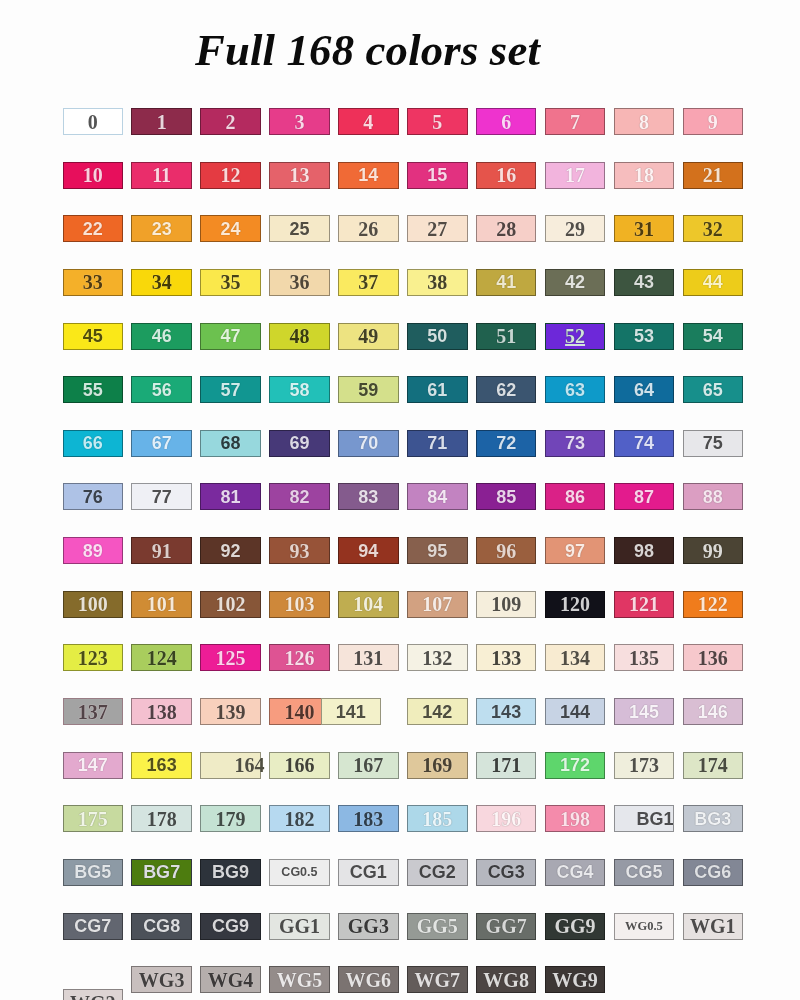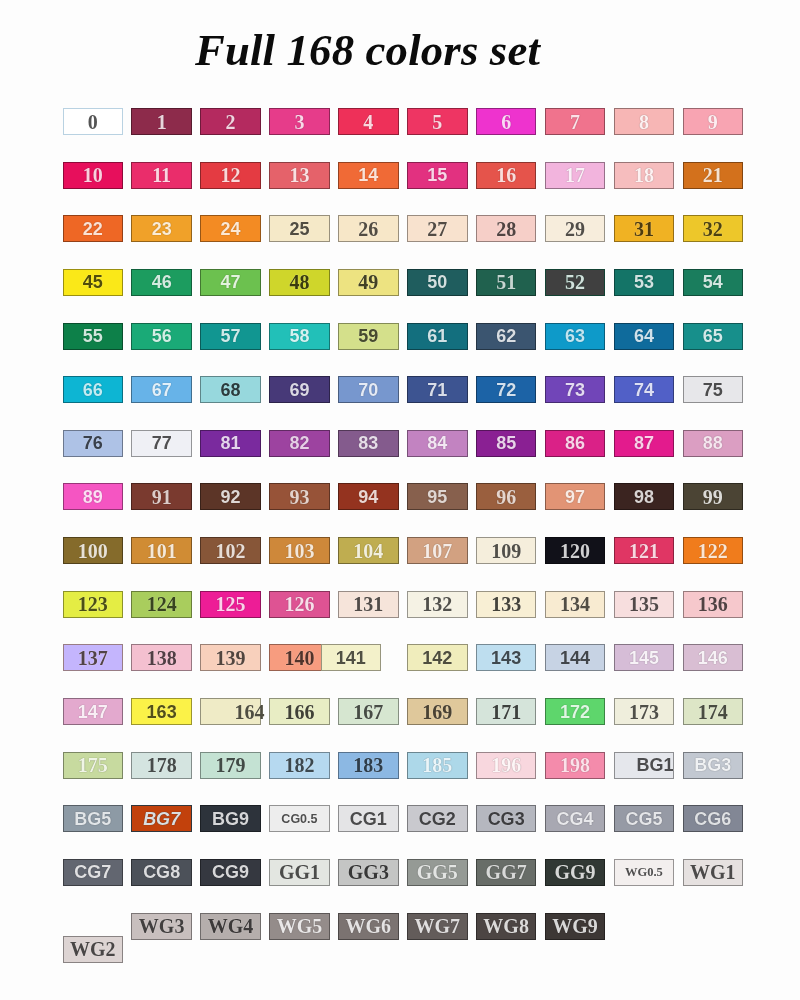--- a/index.html
+++ b/index.html
@@ -52,28 +52,40 @@
       <div class="sw sans" style="left: 137.8px; background: rgb(243, 139, 35); border-color: rgb(151, 86, 22); color: rgb(253, 232, 211); text-shadow: rgb(146, 83, 21) 0px 0px 1.1px;">24</div>
       <div class="sw sans" style="left: 206.7px; background: rgb(245, 233, 200); border-color: rgb(152, 144, 124); color: rgb(81, 77, 66); text-shadow: rgb(250, 245, 230) 0px 0px 1.1px;">25</div>
       <div class="sw serif" style="left: 275.6px; background: rgb(247, 231, 200); border-color: rgb(153, 143, 124); color: rgb(82, 76, 66); text-shadow: rgb(251, 244, 230) 0px 0px 1.1px;">26</div>
       <div class="sw serif" style="left: 344.5px; background: rgb(248, 226, 206); border-color: rgb(154, 140, 128); color: rgb(82, 75, 68); text-shadow: rgb(252, 242, 233) 0px 0px 1.1px;">27</div>
       <div class="sw serif" style="left: 413.4px; background: rgb(246, 207, 200); border-color: rgb(153, 128, 124); color: rgb(81, 68, 66); text-shadow: rgb(251, 233, 230) 0px 0px 1.1px;">28</div>
       <div class="sw serif" style="left: 482.3px; background: rgb(247, 237, 220); border-color: rgb(153, 147, 136); color: rgb(82, 78, 73); text-shadow: rgb(251, 247, 239) 0px 0px 1.1px;">29</div>
       <div class="sw serif" style="left: 551.2px; background: rgb(240, 178, 35); border-color: rgb(149, 110, 22); color: rgb(79, 59, 12); text-shadow: rgb(248, 220, 156) 0px 0px 1.1px;">31</div>
       <div class="sw serif" style="left: 620.1px; background: rgb(237, 199, 42); border-color: rgb(147, 123, 26); color: rgb(78, 66, 14); text-shadow: rgb(247, 230, 159) 0px 0px 1.1px;">32</div>
     </div>
     <div class="row">
+      <div class="sw serif" style="left: 0px; background: rgb(244, 176, 41); border-color: rgb(151, 109, 25); color: rgb(81, 58, 14); text-shadow: rgb(250, 219, 159) 0px 0px 1.1px;">33</div>
+      <div class="sw serif" style="left: 68.9px; background: rgb(249, 216, 10); border-color: rgb(154, 134, 6); color: rgb(70, 60, 3); text-shadow: rgb(253, 239, 157) 0px 0px 1.1px;">34</div>
+      <div class="sw serif" style="left: 137.8px; background: rgb(250, 232, 75); border-color: rgb(155, 144, 46); color: rgb(70, 65, 21); text-shadow: rgb(253, 246, 183) 0px 0px 1.1px;">35</div>
+      <div class="sw serif" style="left: 206.7px; background: rgb(242, 216, 171); border-color: rgb(150, 134, 106); color: rgb(80, 71, 56); text-shadow: rgb(249, 237, 217) 0px 0px 1.1px;">36</div>
+      <div class="sw serif" style="left: 275.6px; background: rgb(250, 234, 96); border-color: rgb(155, 145, 60); color: rgb(70, 66, 27); text-shadow: rgb(253, 247, 191) 0px 0px 1.1px;">37</div>
+      <div class="sw serif" style="left: 344.5px; background: rgb(249, 240, 143); border-color: rgb(154, 149, 89); color: rgb(70, 67, 40); text-shadow: rgb(253, 249, 210) 0px 0px 1.1px;">38</div>
+      <div class="sw sans" style="left: 413.4px; background: rgb(191, 168, 64); border-color: rgb(118, 104, 40); color: rgb(238, 232, 205); text-shadow: rgb(105, 92, 35) 0px 0px 1.1px;">41</div>
+      <div class="sw sans" style="left: 482.3px; background: rgb(107, 110, 86); border-color: rgb(66, 68, 53); color: rgb(225, 226, 221); text-shadow: rgb(64, 66, 52) 0px 0px 1.1px;">42</div>
+      <div class="sw sans" style="left: 551.2px; background: rgb(61, 85, 64); border-color: rgb(38, 53, 40); color: rgb(216, 221, 217); text-shadow: rgb(37, 51, 38) 0px 0px 1.1px;">43</div>
+      <div class="sw sans" style="left: 620.1px; background: rgb(237, 204, 26); border-color: rgb(147, 126, 16); color: rgb(250, 242, 195); text-shadow: rgb(130, 112, 14) 0px 0px 1.1px;">44</div>
+    </div>
+    <div class="row">
       <div class="sw sans" style="left: 0px; background: rgb(250, 232, 24); border-color: rgb(155, 144, 15); color: rgb(82, 77, 8); text-shadow: rgb(253, 245, 151) 0px 0px 1.1px;">45</div>
       <div class="sw sans" style="left: 68.9px; background: rgb(28, 156, 95); border-color: rgb(17, 97, 59); color: rgb(210, 235, 223); text-shadow: rgb(17, 94, 57) 0px 0px 1.1px;">46</div>
       <div class="sw sans" style="left: 137.8px; background: rgb(108, 193, 79); border-color: rgb(67, 120, 49); color: rgb(226, 243, 220); text-shadow: rgb(65, 116, 47) 0px 0px 1.1px;">47</div>
       <div class="sw serif" style="left: 206.7px; background: rgb(207, 214, 43); border-color: rgb(128, 133, 27); color: rgb(58, 60, 12); text-shadow: rgb(236, 239, 170) 0px 0px 1.1px;">48</div>
       <div class="sw serif" style="left: 275.6px; background: rgb(237, 227, 129); border-color: rgb(147, 141, 80); color: rgb(66, 64, 36); text-shadow: rgb(248, 244, 205) 0px 0px 1.1px;">49</div>
       <div class="sw sans" style="left: 344.5px; background: rgb(31, 93, 94); border-color: rgb(19, 58, 58); color: rgb(210, 223, 223); text-shadow: rgb(19, 56, 56) 0px 0px 1.1px;">50</div>
       <div class="sw serif" style="left: 413.4px; background: rgb(32, 97, 78); border-color: rgb(20, 60, 48); color: rgb(197, 214, 209); text-shadow: rgb(18, 53, 43) 0px 0px 1.1px;">51</div>
-      <div class="sw serif" style="left: 482.3px; background: #404040; border-color: rgb(19, 66, 51); color: rgb(210, 225, 220); text-shadow: rgb(18, 64, 49) 0px 0px 1.1px;">52</div>
+      <div class="sw serif" style="left: 482.3px; background: #6d28d9; border-color: rgb(19, 66, 51); color: rgb(210, 225, 220); text-shadow: rgb(18, 64, 49) 0px 0px 1.1px; text-decoration: underline;">52</div>
       <div class="sw sans" style="left: 551.2px; background: rgb(20, 116, 103); border-color: rgb(12, 72, 64); color: rgb(208, 227, 225); text-shadow: rgb(12, 70, 62) 0px 0px 1.1px;">53</div>
       <div class="sw sans" style="left: 620.1px; background: rgb(26, 125, 93); border-color: rgb(16, 78, 58); color: rgb(209, 229, 223); text-shadow: rgb(16, 75, 56) 0px 0px 1.1px;">54</div>
     </div>
     <div class="row">
       <div class="sw sans" style="left: 0px; background: rgb(13, 128, 73); border-color: rgb(8, 79, 45); color: rgb(207, 230, 219); text-shadow: rgb(8, 77, 44) 0px 0px 1.1px;">55</div>
       <div class="sw sans" style="left: 68.9px; background: rgb(26, 170, 119); border-color: rgb(16, 105, 74); color: rgb(209, 238, 228); text-shadow: rgb(16, 102, 71) 0px 0px 1.1px;">56</div>
       <div class="sw sans" style="left: 137.8px; background: rgb(17, 150, 145); border-color: rgb(11, 93, 90); color: rgb(207, 234, 233); text-shadow: rgb(10, 90, 87) 0px 0px 1.1px;">57</div>
       <div class="sw sans" style="left: 206.7px; background: rgb(34, 192, 184); border-color: rgb(21, 119, 114); color: rgb(211, 242, 241); text-shadow: rgb(20, 115, 110) 0px 0px 1.1px;">58</div>
       <div class="sw sans" style="left: 275.6px; background: rgb(212, 224, 139); border-color: rgb(131, 139, 86); color: rgb(70, 74, 46); text-shadow: rgb(236, 241, 203) 0px 0px 1.1px;">59</div>
       <div class="sw sans" style="left: 344.5px; background: rgb(19, 111, 126); border-color: rgb(12, 69, 78); color: rgb(208, 226, 229); text-shadow: rgb(11, 67, 76) 0px 0px 1.1px;">61</div>
@@ -136,21 +148,21 @@
       <div class="sw serif" style="left: 137.8px; background: rgb(237, 29, 150); border-color: rgb(147, 18, 93); color: rgb(251, 210, 234); text-shadow: rgb(142, 17, 90) 0px 0px 1.1px;">125</div>
       <div class="sw serif" style="left: 206.7px; background: rgb(222, 83, 147); border-color: rgb(138, 51, 91); color: rgb(248, 221, 233); text-shadow: rgb(133, 50, 88) 0px 0px 1.1px;">126</div>
       <div class="sw serif" style="left: 275.6px; background: rgb(246, 228, 218); border-color: rgb(153, 141, 135); color: rgb(81, 75, 72); text-shadow: rgb(251, 243, 238) 0px 0px 1.1px;">131</div>
       <div class="sw serif" style="left: 344.5px; background: rgb(245, 242, 228); border-color: rgb(152, 150, 141); color: rgb(81, 80, 75); text-shadow: rgb(250, 249, 243) 0px 0px 1.1px;">132</div>
       <div class="sw serif" style="left: 413.4px; background: rgb(248, 239, 212); border-color: rgb(154, 148, 131); color: rgb(69, 67, 59); text-shadow: rgb(252, 249, 238) 0px 0px 1.1px;">133</div>
       <div class="sw serif" style="left: 482.3px; background: rgb(248, 235, 209); border-color: rgb(154, 146, 130); color: rgb(82, 78, 69); text-shadow: rgb(252, 246, 234) 0px 0px 1.1px;">134</div>
       <div class="sw serif" style="left: 551.2px; background: rgb(247, 222, 222); border-color: rgb(153, 138, 138); color: rgb(82, 73, 73); text-shadow: rgb(251, 240, 240) 0px 0px 1.1px;">135</div>
       <div class="sw serif" style="left: 620.1px; background: rgb(246, 200, 204); border-color: rgb(153, 124, 126); color: rgb(81, 66, 67); text-shadow: rgb(251, 230, 232) 0px 0px 1.1px;">136</div>
     </div>
     <div class="row">
-      <div class="sw serif" style="left: 0px; background: #c4b5fd; border-color: rgb(153, 125, 133); color: rgb(81, 67, 71); text-shadow: rgb(251, 231, 237) 0px 0px 1.1px;">137</div>
+      <div class="sw serif" style="left: 0px; background: #a3a3a3; border-color: rgb(153, 125, 133); color: rgb(81, 67, 71); text-shadow: rgb(251, 231, 237) 0px 0px 1.1px;">137</div>
       <div class="sw serif" style="left: 68.9px; background: rgb(244, 192, 208); border-color: rgb(151, 119, 129); color: rgb(81, 63, 69); text-shadow: rgb(250, 227, 234) 0px 0px 1.1px;">138</div>
       <div class="sw serif" style="left: 137.8px; background: rgb(248, 208, 188); border-color: rgb(154, 129, 117); color: rgb(82, 69, 62); text-shadow: rgb(252, 234, 225) 0px 0px 1.1px;">139</div>
       <div class="sw serif" style="left: 206.7px; background: rgb(247, 156, 127); border-color: rgb(153, 97, 79); color: rgb(82, 51, 42); text-shadow: rgb(251, 210, 197) 0px 0px 1.1px;">140</div>
       <div class="sw sans" style="left: 258px; background: rgb(243, 241, 202); border-color: rgb(151, 149, 125); color: rgb(80, 80, 67); text-shadow: rgb(250, 249, 231) 0px 0px 1.1px;">141</div>
       <div class="sw sans" style="left: 344.5px; background: rgb(240, 237, 188); border-color: rgb(149, 147, 117); color: rgb(79, 78, 62); text-shadow: rgb(248, 247, 225) 0px 0px 1.1px;">142</div>
       <div class="sw sans" style="left: 413.4px; background: rgb(190, 222, 239); border-color: rgb(118, 138, 148); color: rgb(63, 73, 79); text-shadow: rgb(226, 240, 248) 0px 0px 1.1px;">143</div>
       <div class="sw sans" style="left: 482.3px; background: rgb(199, 211, 228); border-color: rgb(123, 131, 141); color: rgb(66, 70, 75); text-shadow: rgb(230, 235, 243) 0px 0px 1.1px;">144</div>
       <div class="sw sans" style="left: 551.2px; background: rgb(214, 189, 215); border-color: rgb(133, 117, 133); color: rgb(247, 242, 247); text-shadow: rgb(128, 113, 129) 0px 0px 1.1px;">145</div>
       <div class="sw sans" style="left: 620.1px; background: rgb(217, 190, 211); border-color: rgb(135, 118, 131); color: rgb(247, 242, 246); text-shadow: rgb(130, 114, 127) 0px 0px 1.1px;">146</div>
     </div>
@@ -173,21 +185,21 @@
       <div class="sw serif" style="left: 206.7px; background: rgb(182, 217, 240); border-color: rgb(113, 135, 149); color: rgb(60, 72, 79); text-shadow: rgb(222, 238, 248) 0px 0px 1.1px;">182</div>
       <div class="sw serif" style="left: 275.6px; background: rgb(140, 184, 227); border-color: rgb(87, 114, 141); color: rgb(46, 61, 75); text-shadow: rgb(203, 223, 242) 0px 0px 1.1px;">183</div>
       <div class="sw serif" style="left: 344.5px; background: rgb(173, 216, 233); border-color: rgb(107, 134, 144); color: rgb(234, 245, 249); text-shadow: rgb(95, 119, 128) 0px 0px 1.1px;">185</div>
       <div class="sw serif" style="left: 413.4px; background: rgb(248, 215, 222); border-color: rgb(154, 133, 138); color: rgb(253, 245, 246); text-shadow: rgb(136, 118, 122) 0px 0px 1.1px;">196</div>
       <div class="sw serif" style="left: 482.3px; background: rgb(244, 139, 171); border-color: rgb(151, 86, 106); color: rgb(252, 225, 233); text-shadow: rgb(134, 76, 94) 0px 0px 1.1px;">198</div>
       <div class="sw sans" style="left: 551.2px; background: rgb(229, 231, 236); border-color: rgb(142, 143, 146); color: rgb(76, 76, 78); text-shadow: rgb(243, 244, 246) 0px 0px 1.1px; padding-left: 22px;">BG1</div>
       <div class="sw sans" style="left: 620.1px; background: rgb(194, 200, 209); border-color: rgb(120, 124, 130); color: rgb(239, 241, 243); text-shadow: rgb(107, 110, 115) 0px 0px 1.1px;">BG3</div>
     </div>
     <div class="row">
       <div class="sw sans" style="left: 0px; background: rgb(141, 154, 165); border-color: rgb(87, 95, 102); color: rgb(225, 229, 232); text-shadow: rgb(78, 85, 91) 0px 0px 1.1px;">BG5</div>
-      <div class="sw sans" style="left: 68.9px; background: #c2410c; border-color: rgb(48, 55, 61); color: rgb(220, 222, 224); text-shadow: rgb(47, 53, 59) 0px 0px 1.1px; font-style: italic;">BG7</div>
+      <div class="sw sans" style="left: 68.9px; background: #4d7c0f; border-color: rgb(48, 55, 61); color: rgb(220, 222, 224); text-shadow: rgb(47, 53, 59) 0px 0px 1.1px;">BG7</div>
       <div class="sw sans" style="left: 137.8px; background: rgb(45, 51, 59); border-color: rgb(28, 32, 37); color: rgb(213, 214, 216); text-shadow: rgb(27, 31, 35) 0px 0px 1.1px;">BG9</div>
       <div class="sw sans small" style="left: 206.7px; background: rgb(237, 237, 237); border-color: rgb(147, 147, 147); color: rgb(78, 78, 78); text-shadow: rgb(247, 247, 247) 0px 0px 1.1px;">CG0.5</div>
       <div class="sw sans" style="left: 275.6px; background: rgb(228, 228, 230); border-color: rgb(141, 141, 143); color: rgb(75, 75, 76); text-shadow: rgb(243, 243, 244) 0px 0px 1.1px;">CG1</div>
       <div class="sw sans" style="left: 344.5px; background: rgb(201, 201, 206); border-color: rgb(125, 125, 128); color: rgb(66, 66, 68); text-shadow: rgb(231, 231, 233) 0px 0px 1.1px;">CG2</div>
       <div class="sw sans" style="left: 413.4px; background: rgb(181, 183, 191); border-color: rgb(112, 113, 118); color: rgb(60, 60, 63); text-shadow: rgb(222, 223, 226) 0px 0px 1.1px;">CG3</div>
       <div class="sw sans" style="left: 482.3px; background: rgb(168, 168, 178); border-color: rgb(104, 104, 110); color: rgb(232, 232, 235); text-shadow: rgb(92, 92, 98) 0px 0px 1.1px;">CG4</div>
       <div class="sw sans" style="left: 551.2px; background: rgb(150, 154, 165); border-color: rgb(93, 95, 102); color: rgb(228, 229, 232); text-shadow: rgb(82, 85, 91) 0px 0px 1.1px;">CG5</div>
       <div class="sw sans" style="left: 620.1px; background: rgb(130, 135, 149); border-color: rgb(81, 84, 92); color: rgb(222, 224, 227); text-shadow: rgb(72, 74, 82) 0px 0px 1.1px;">CG6</div>
     </div>
     <div class="row">

